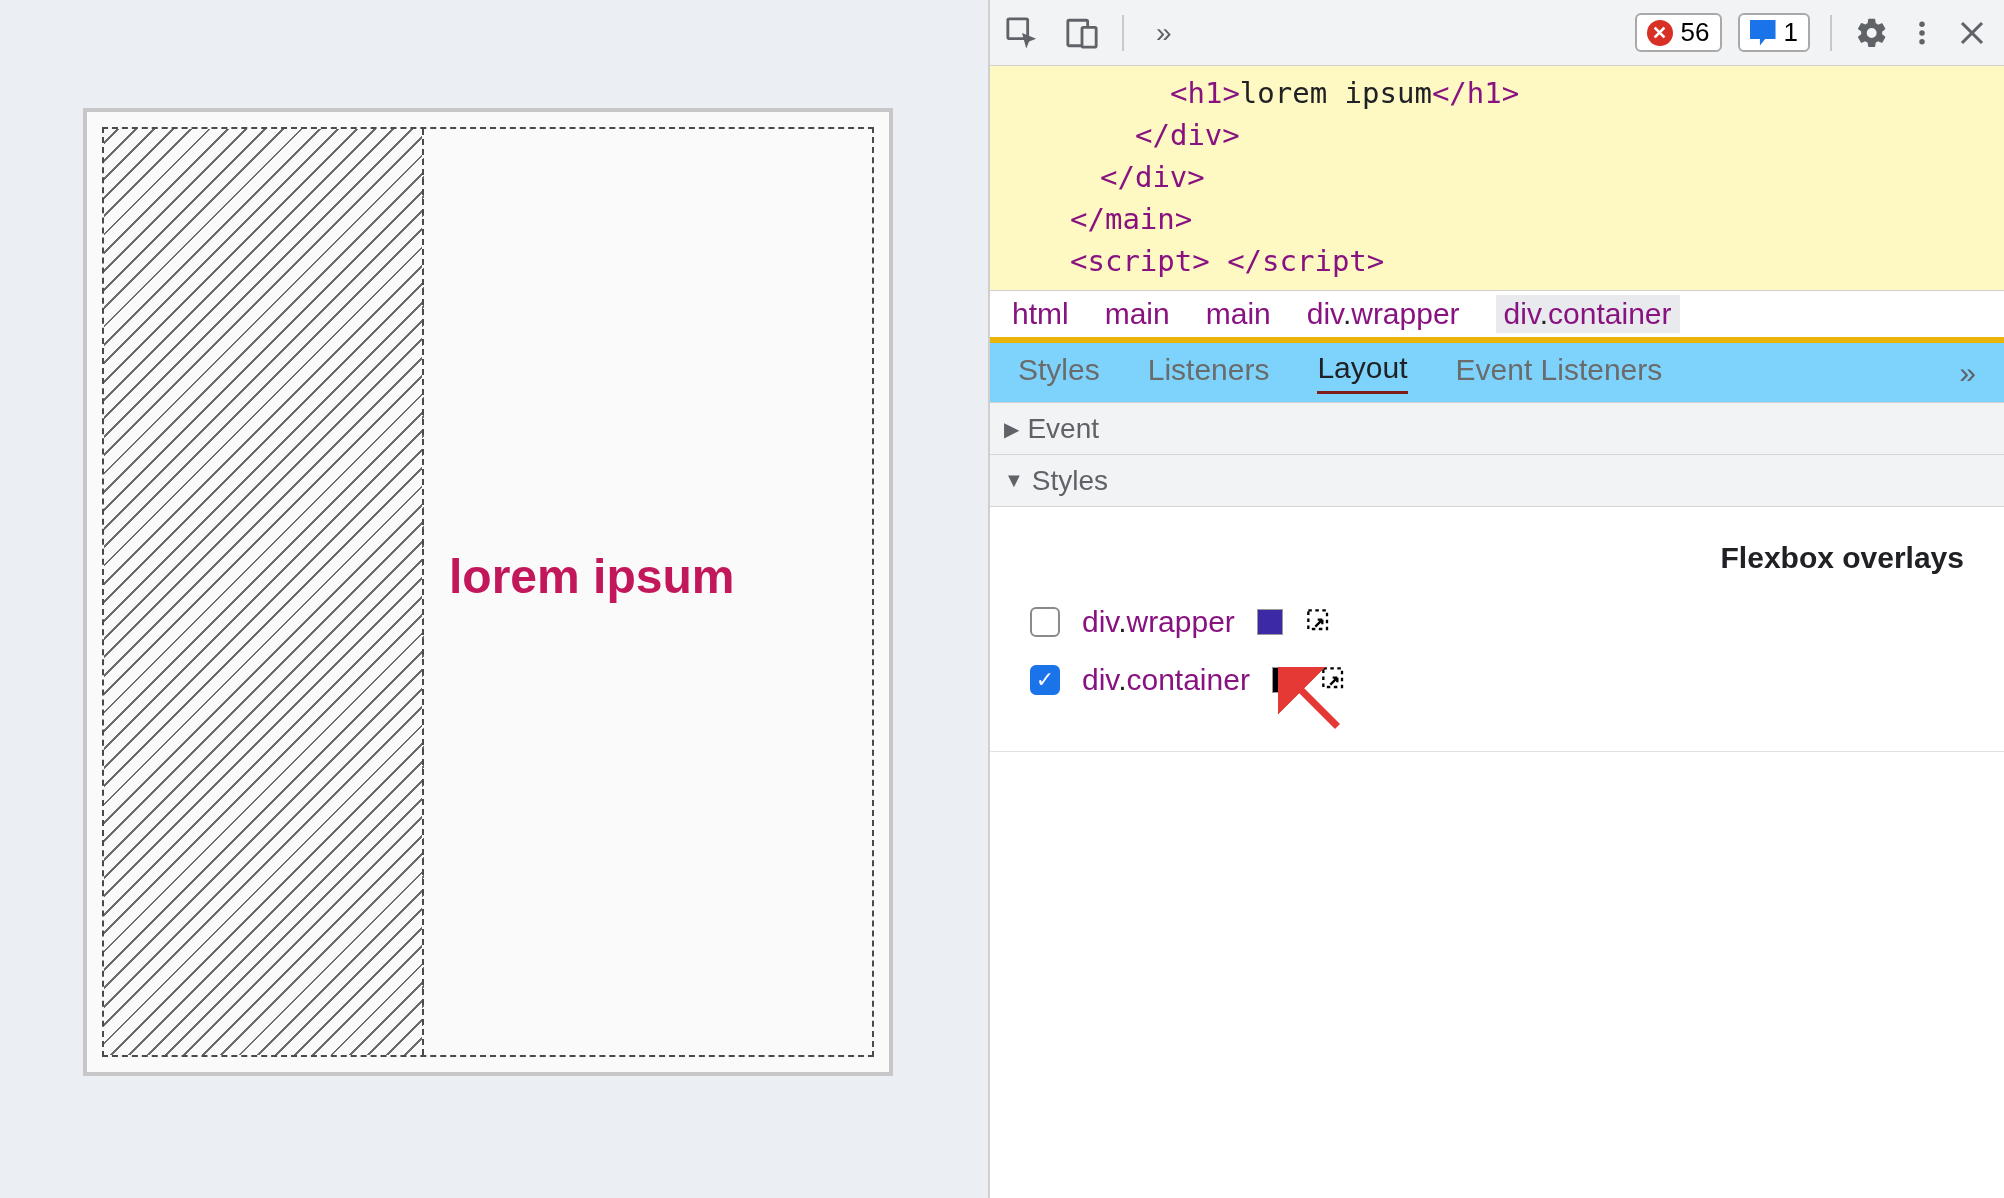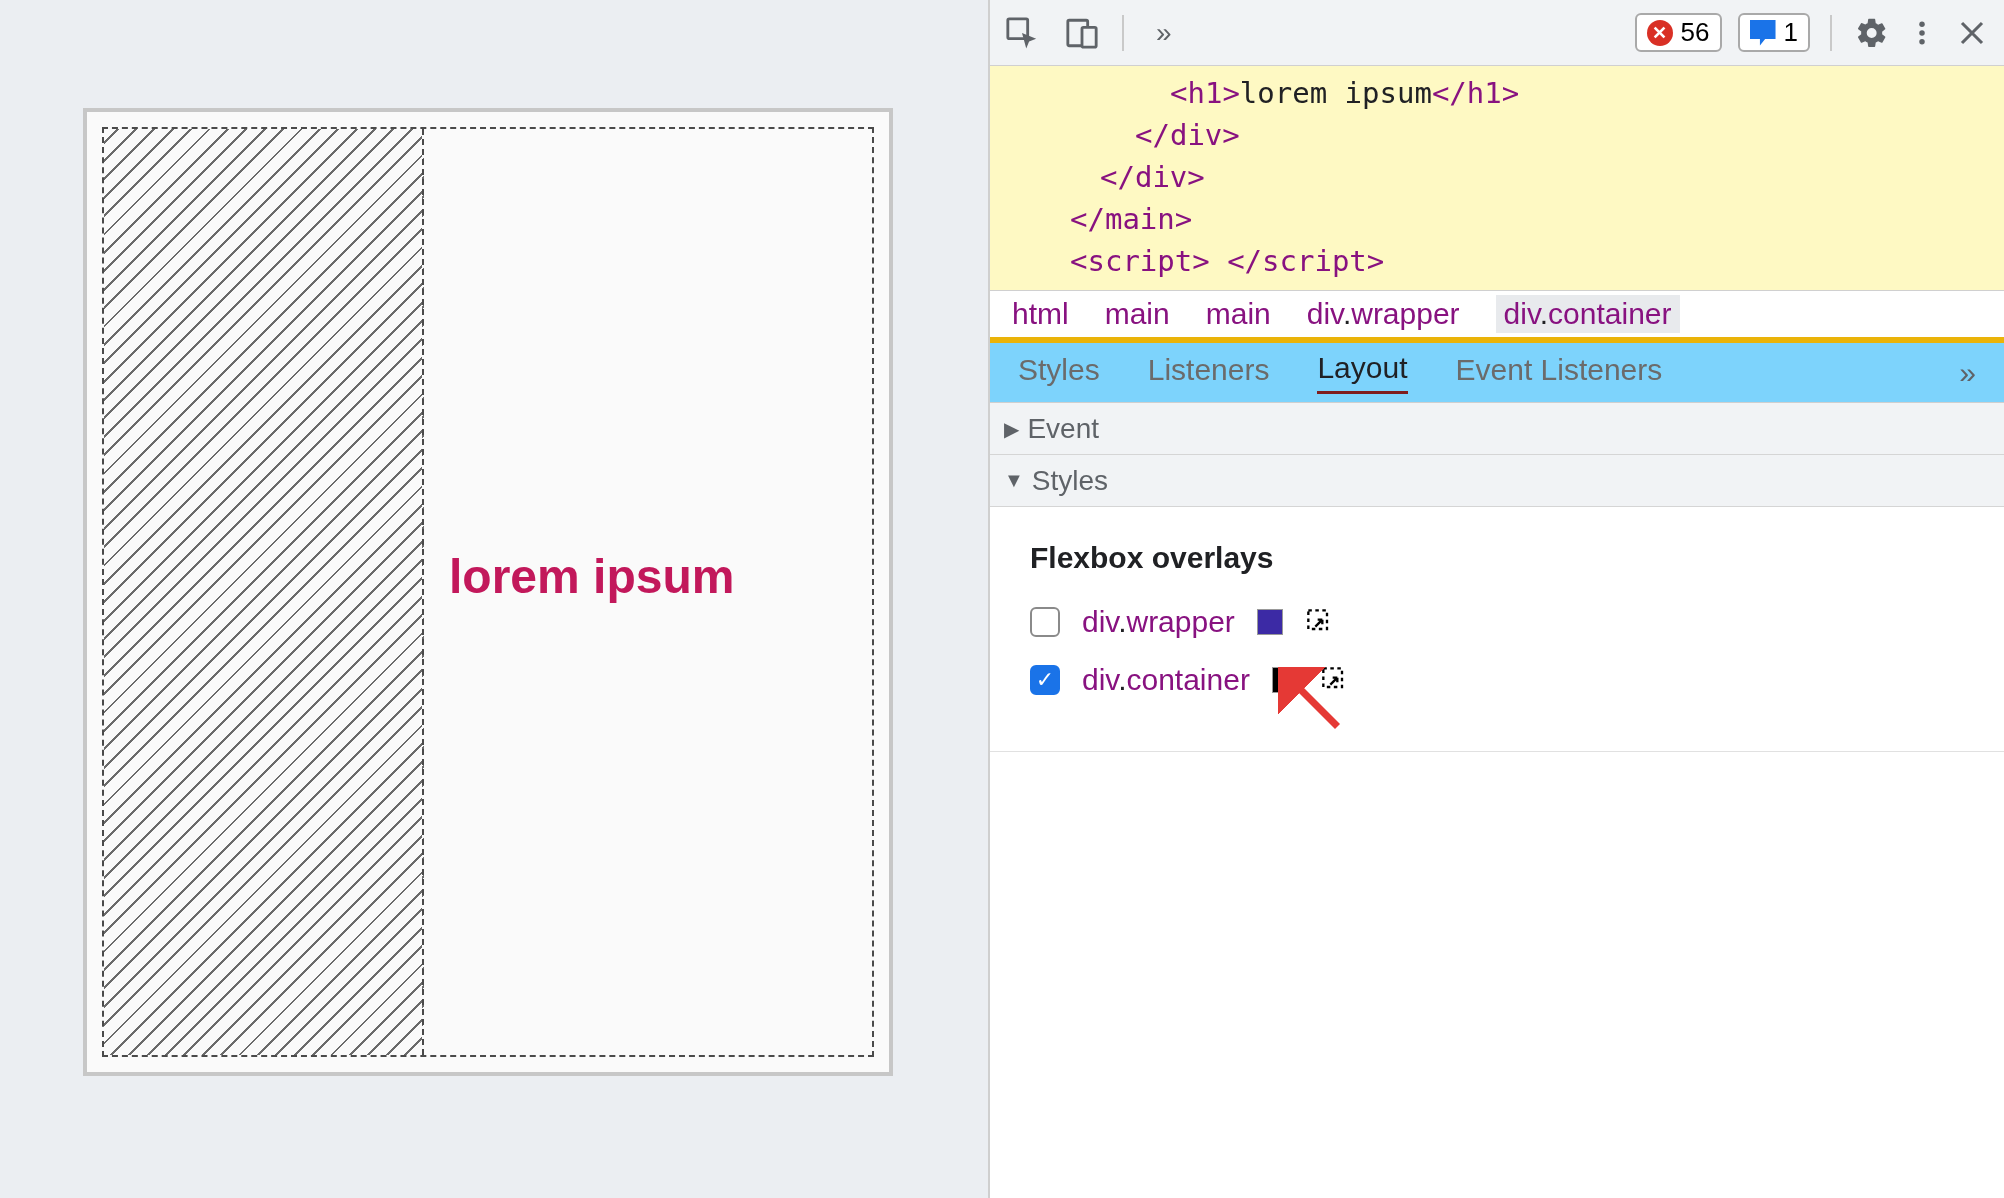--- a/index.html
+++ b/index.html
@@ -178,20 +178,21 @@
   align-items: center;
   padding: 0 14px;
   font-size: 28px;
   color: #5f6368;
   cursor: pointer;
 }
 .section-header .tri { margin-right: 8px; font-size: 20px; }
 .section-body {
   padding: 34px 40px 30px 40px;
   border-bottom: 1px solid #e1e1e1;
+  text-align: right;
 }
 .sb-title {
   font-size: 30px;
   font-weight: 700;
   color: #202124;
   margin-bottom: 30px;
 }
 .overlay-row {
   display: flex;
   align-items: center;

